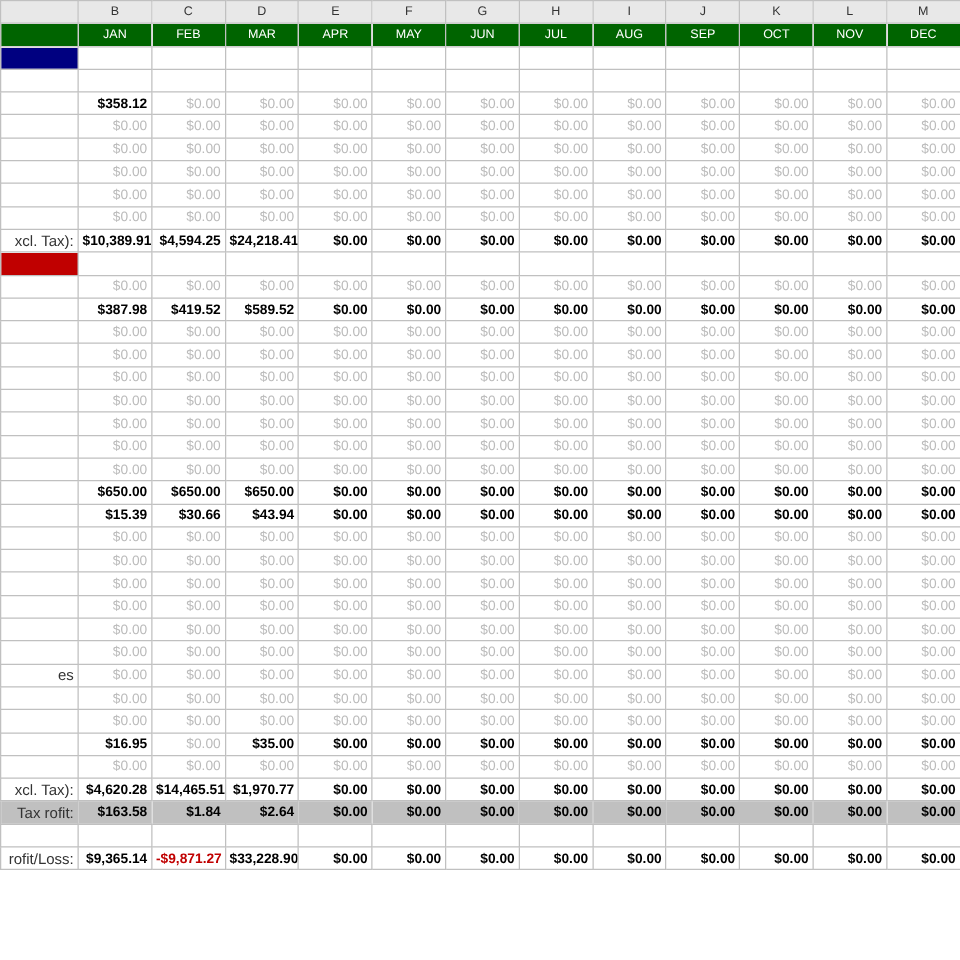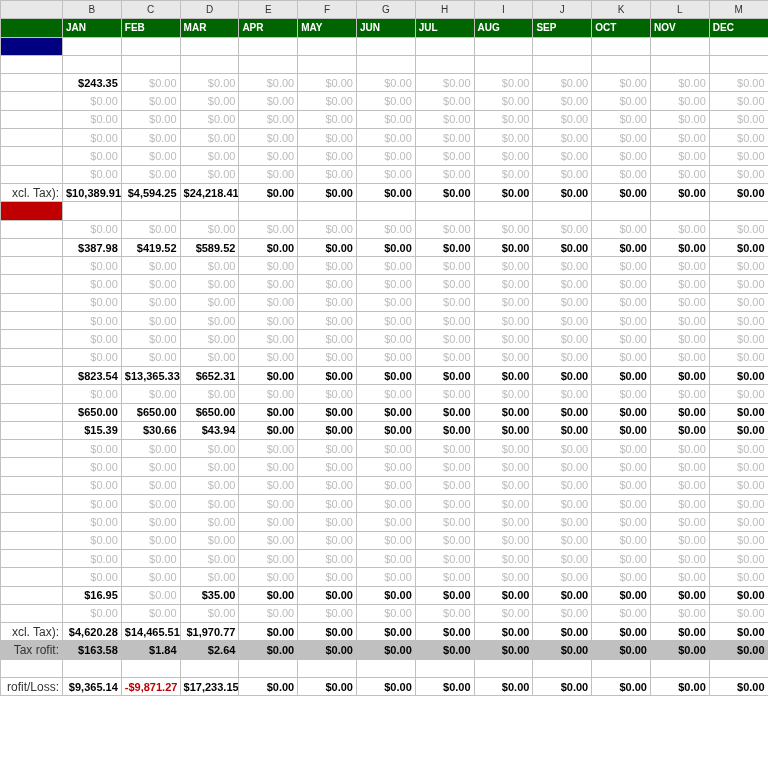--- a/index.html
+++ b/index.html
@@ -1,21 +1,21 @@
 <!DOCTYPE html>
 <html><head>
 <meta charset="utf-8">
 <style>
 * { box-sizing: border-box; margin: 0; padding: 0; }
 body { font-family: Arial, sans-serif; font-size: 11px; background: #fff; overflow: hidden; }
 .sheet { position: relative; width: 768px; height: 768px; }
 table { border-collapse: collapse; width: 100%; table-layout: fixed; }
 td, th { border: 1px solid #c0c0c0; height: 18.3px; padding: 0 3px; overflow: hidden; white-space: nowrap; }
 .colhdr th { background: #e8e8e8; color: #333; font-weight: normal; text-align: center; font-size: 10px; }
-.monthrow td { background: #006400; color: #fff; font-weight: bold; text-align: left; font-size: 10px; }
+.monthrow td { background: #006400; color: #fff; font-weight: normal; text-align: center; font-size: 10px; }
 .monthrow td.first { background: #006400; }
 .bluebar { background: #000080; }
 .redbar { background: #c00000; }
 .graybar td { background: #c0c0c0; }
 .num { text-align: right; }
 .bold { font-weight: bold; color: #000; }
 .faint { color: #bbb; }
 .neg { color: #c00000; }
 .lbl { text-align: right; font-size: 12px; color: #333; }
 .col-a { width: 62px; }
@@ -97,21 +97,21 @@
           <td></td>
           <td></td>
           <td></td>
           <td></td>
           <td></td>
           <td></td>
           <td></td>
         </tr>
         <tr>
           <td class="lbl"></td>
-          <td class="num bold">$243.35</td>
+          <td class="num bold">$358.12</td>
           <td class="num faint">$0.00</td>
           <td class="num faint">$0.00</td>
           <td class="num faint">$0.00</td>
           <td class="num faint">$0.00</td>
           <td class="num faint">$0.00</td>
           <td class="num faint">$0.00</td>
           <td class="num faint">$0.00</td>
           <td class="num faint">$0.00</td>
           <td class="num faint">$0.00</td>
           <td class="num faint">$0.00</td>
@@ -337,35 +337,20 @@
           <td class="num faint">$0.00</td>
           <td class="num faint">$0.00</td>
           <td class="num faint">$0.00</td>
           <td class="num faint">$0.00</td>
           <td class="num faint">$0.00</td>
           <td class="num faint">$0.00</td>
           <td class="num faint">$0.00</td>
         </tr>
         <tr>
           <td class="lbl"></td>
-          <td class="num bold">$823.54</td>
-          <td class="num bold">$13,365.33</td>
-          <td class="num bold">$652.31</td>
-          <td class="num bold">$0.00</td>
-          <td class="num bold">$0.00</td>
-          <td class="num bold">$0.00</td>
-          <td class="num bold">$0.00</td>
-          <td class="num bold">$0.00</td>
-          <td class="num bold">$0.00</td>
-          <td class="num bold">$0.00</td>
-          <td class="num bold">$0.00</td>
-          <td class="num bold">$0.00</td>
-        </tr>
-        <tr>
-          <td class="lbl"></td>
           <td class="num faint">$0.00</td>
           <td class="num faint">$0.00</td>
           <td class="num faint">$0.00</td>
           <td class="num faint">$0.00</td>
           <td class="num faint">$0.00</td>
           <td class="num faint">$0.00</td>
           <td class="num faint">$0.00</td>
           <td class="num faint">$0.00</td>
           <td class="num faint">$0.00</td>
           <td class="num faint">$0.00</td>
@@ -472,20 +457,35 @@
           <td class="num faint">$0.00</td>
           <td class="num faint">$0.00</td>
           <td class="num faint">$0.00</td>
           <td class="num faint">$0.00</td>
           <td class="num faint">$0.00</td>
           <td class="num faint">$0.00</td>
           <td class="num faint">$0.00</td>
         </tr>
         <tr>
           <td class="lbl"></td>
+          <td class="num faint">$0.00</td>
+          <td class="num faint">$0.00</td>
+          <td class="num faint">$0.00</td>
+          <td class="num faint">$0.00</td>
+          <td class="num faint">$0.00</td>
+          <td class="num faint">$0.00</td>
+          <td class="num faint">$0.00</td>
+          <td class="num faint">$0.00</td>
+          <td class="num faint">$0.00</td>
+          <td class="num faint">$0.00</td>
+          <td class="num faint">$0.00</td>
+          <td class="num faint">$0.00</td>
+        </tr>
+        <tr>
+          <td class="lbl">es</td>
           <td class="num faint">$0.00</td>
           <td class="num faint">$0.00</td>
           <td class="num faint">$0.00</td>
           <td class="num faint">$0.00</td>
           <td class="num faint">$0.00</td>
           <td class="num faint">$0.00</td>
           <td class="num faint">$0.00</td>
           <td class="num faint">$0.00</td>
           <td class="num faint">$0.00</td>
           <td class="num faint">$0.00</td>
@@ -594,21 +594,21 @@
           <td></td>
           <td></td>
           <td></td>
           <td></td>
           <td></td>
         </tr>
         <tr>
           <td class="lbl">rofit/Loss:</td>
           <td class="num bold">$9,365.14</td>
           <td class="num bold neg">-$9,871.27</td>
-          <td class="num bold">$17,233.15</td>
+          <td class="num bold">$33,228.90</td>
           <td class="num bold">$0.00</td>
           <td class="num bold">$0.00</td>
           <td class="num bold">$0.00</td>
           <td class="num bold">$0.00</td>
           <td class="num bold">$0.00</td>
           <td class="num bold">$0.00</td>
           <td class="num bold">$0.00</td>
           <td class="num bold">$0.00</td>
           <td class="num bold">$0.00</td>
         </tr>

